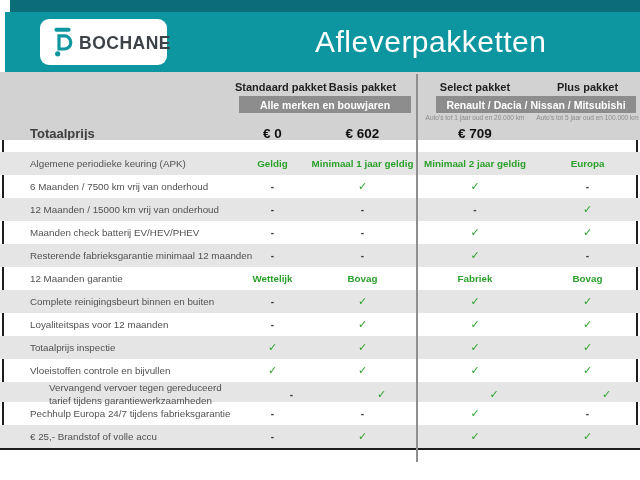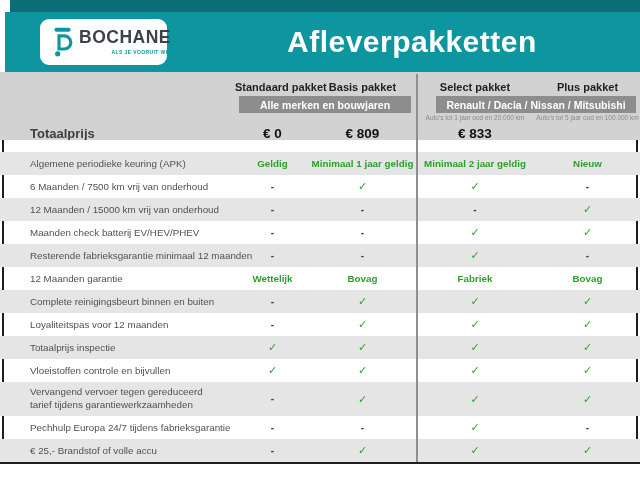--- a/index.html
+++ b/index.html
@@ -10,25 +10,25 @@
   *{box-sizing:border-box; margin:0; padding:0;}
   body{font-family:"Liberation Sans", sans-serif; background:#fff;}
   .page{position:relative; width:640px; height:480px; background:#fff; overflow:hidden;}
 
   
   .dark-strip{position:absolute; top:0; left:10px; right:0; height:12px; background:var(--teal-dark);}
   .teal-bar{position:absolute; top:12px; left:5px; right:0; height:60px; background:var(--teal);}
   .logo{position:absolute; left:35px; top:7px; width:127px; height:46px; background:#fff;
         border-radius:9px; display:flex; align-items:center; padding:4px 8px 4px 12px;}
   .logo-icon{width:21px; height:32px; flex:0 0 auto; margin-right:6px;}
-  .logo-texts{display:flex; flex-direction:column; align-items:flex-end;}
+  .logo-texts{display:flex; align-items:flex-end;}
   .logo-name{font-size:17.5px; font-weight:700; letter-spacing:.5px; color:#3D4248; line-height:1;}
   .logo-tagline{font-size:5px; font-weight:700; color:var(--teal); letter-spacing:.4px; margin-top:2px;}
-  .title{position:absolute; left:282px; top:0; height:100%; display:flex; align-items:center;
-         color:#fff; font-size:30px; font-weight:700; letter-spacing:.5px;}
+  .title{position:absolute; left:310px; top:0; height:100%; display:flex; align-items:center;
+         color:#fff; font-size:30px; font-weight:400; letter-spacing:.5px;}
 
   
   .cols{display:grid; grid-template-columns:235px 75px 105px 120px 105px;}
 
   
   .sheet{position:absolute; top:72px; left:0; width:640px;}
   .pkg-head{background:var(--header-gray); height:68px; padding-top:7px;}
   .col-heads{height:15px; align-items:center;}
   .col-head{font-size:11px; font-weight:700; color:#1F1F1F; text-align:center; white-space:nowrap;}
   .badges-row{height:17px; margin-top:2px;text-align:center;}
@@ -41,21 +41,21 @@
   .note-select{grid-column:4;}
   .note-plus{grid-column:5;}
   .totals-row{height:16px; margin-top:1px; align-items:center;}
   .total-label{font-size:13px; font-weight:700; color:#404040; padding-left:30px;}
   .price{font-size:13.5px; font-weight:700; color:#111; text-align:center;}
 
   
   .gapband{position:relative; height:12px; background:#fff;}
   .rows{position:relative;}
   .row{position:relative; height:23px; align-items:center;}
-  .row.tall{height:34px;}
+  .row.tall{height:20px;padding-left:19px;}
   .row:nth-child(odd){background:var(--row-gray);}
   .row:nth-child(even)::before, .gapband::before{
     content:""; position:absolute; left:2px; top:0; bottom:0; width:2px; background:var(--ink);}
   .row:nth-child(even)::after, .gapband::after{
     content:""; position:absolute; right:2px; top:0; bottom:0; width:2px; background:var(--ink);}
   .cell{overflow:visible;}
   .label{font-size:9.8px; color:#515151; padding-left:30px; white-space:nowrap;}
   .row.tall .label{white-space:normal; line-height:1.3; padding-right:10px;}
   .val{text-align:center;}
   .v-check{color:var(--green); font-size:11px; line-height:1;}
@@ -102,35 +102,35 @@
         <div class="badge badge-1">Alle merken en bouwjaren</div>
         <div class="badge badge-2">Renault / Dacia / Nissan / Mitsubishi</div>
       </div>
       <div class="cols notes-row">
         <div class="note note-select">Auto's tot 1 jaar oud en 20.000 km</div>
         <div class="note note-plus">Auto's tot 5 jaar oud en 100.000 km</div>
       </div>
       <div class="cols totals-row">
         <div class="total-label">Totaalprijs</div>
         <div class="price">€ 0</div>
-        <div class="price">€ 809</div>
-        <div class="price">€ 833</div>
+        <div class="price">€ 602</div>
+        <div class="price">€ 709</div>
       </div>
     </div>
 
     <div class="gapband"></div>
 
     <div class="rows">
 
       <div class="row cols">
         <div class="cell label">Algemene periodieke keuring (APK)</div>
         <div class="cell val v-text">Geldig</div>
         <div class="cell val v-text">Minimaal 1 jaar geldig</div>
         <div class="cell val v-text">Minimaal 2 jaar geldig</div>
-        <div class="cell val v-text">Nieuw</div>
+        <div class="cell val v-text">Europa</div>
       </div>
 
       <div class="row cols">
         <div class="cell label">6 Maanden / 7500 km vrij van onderhoud</div>
         <div class="cell val v-dash">-</div>
         <div class="cell val v-check">✓</div>
         <div class="cell val v-check">✓</div>
         <div class="cell val v-dash">-</div>
       </div>
 

